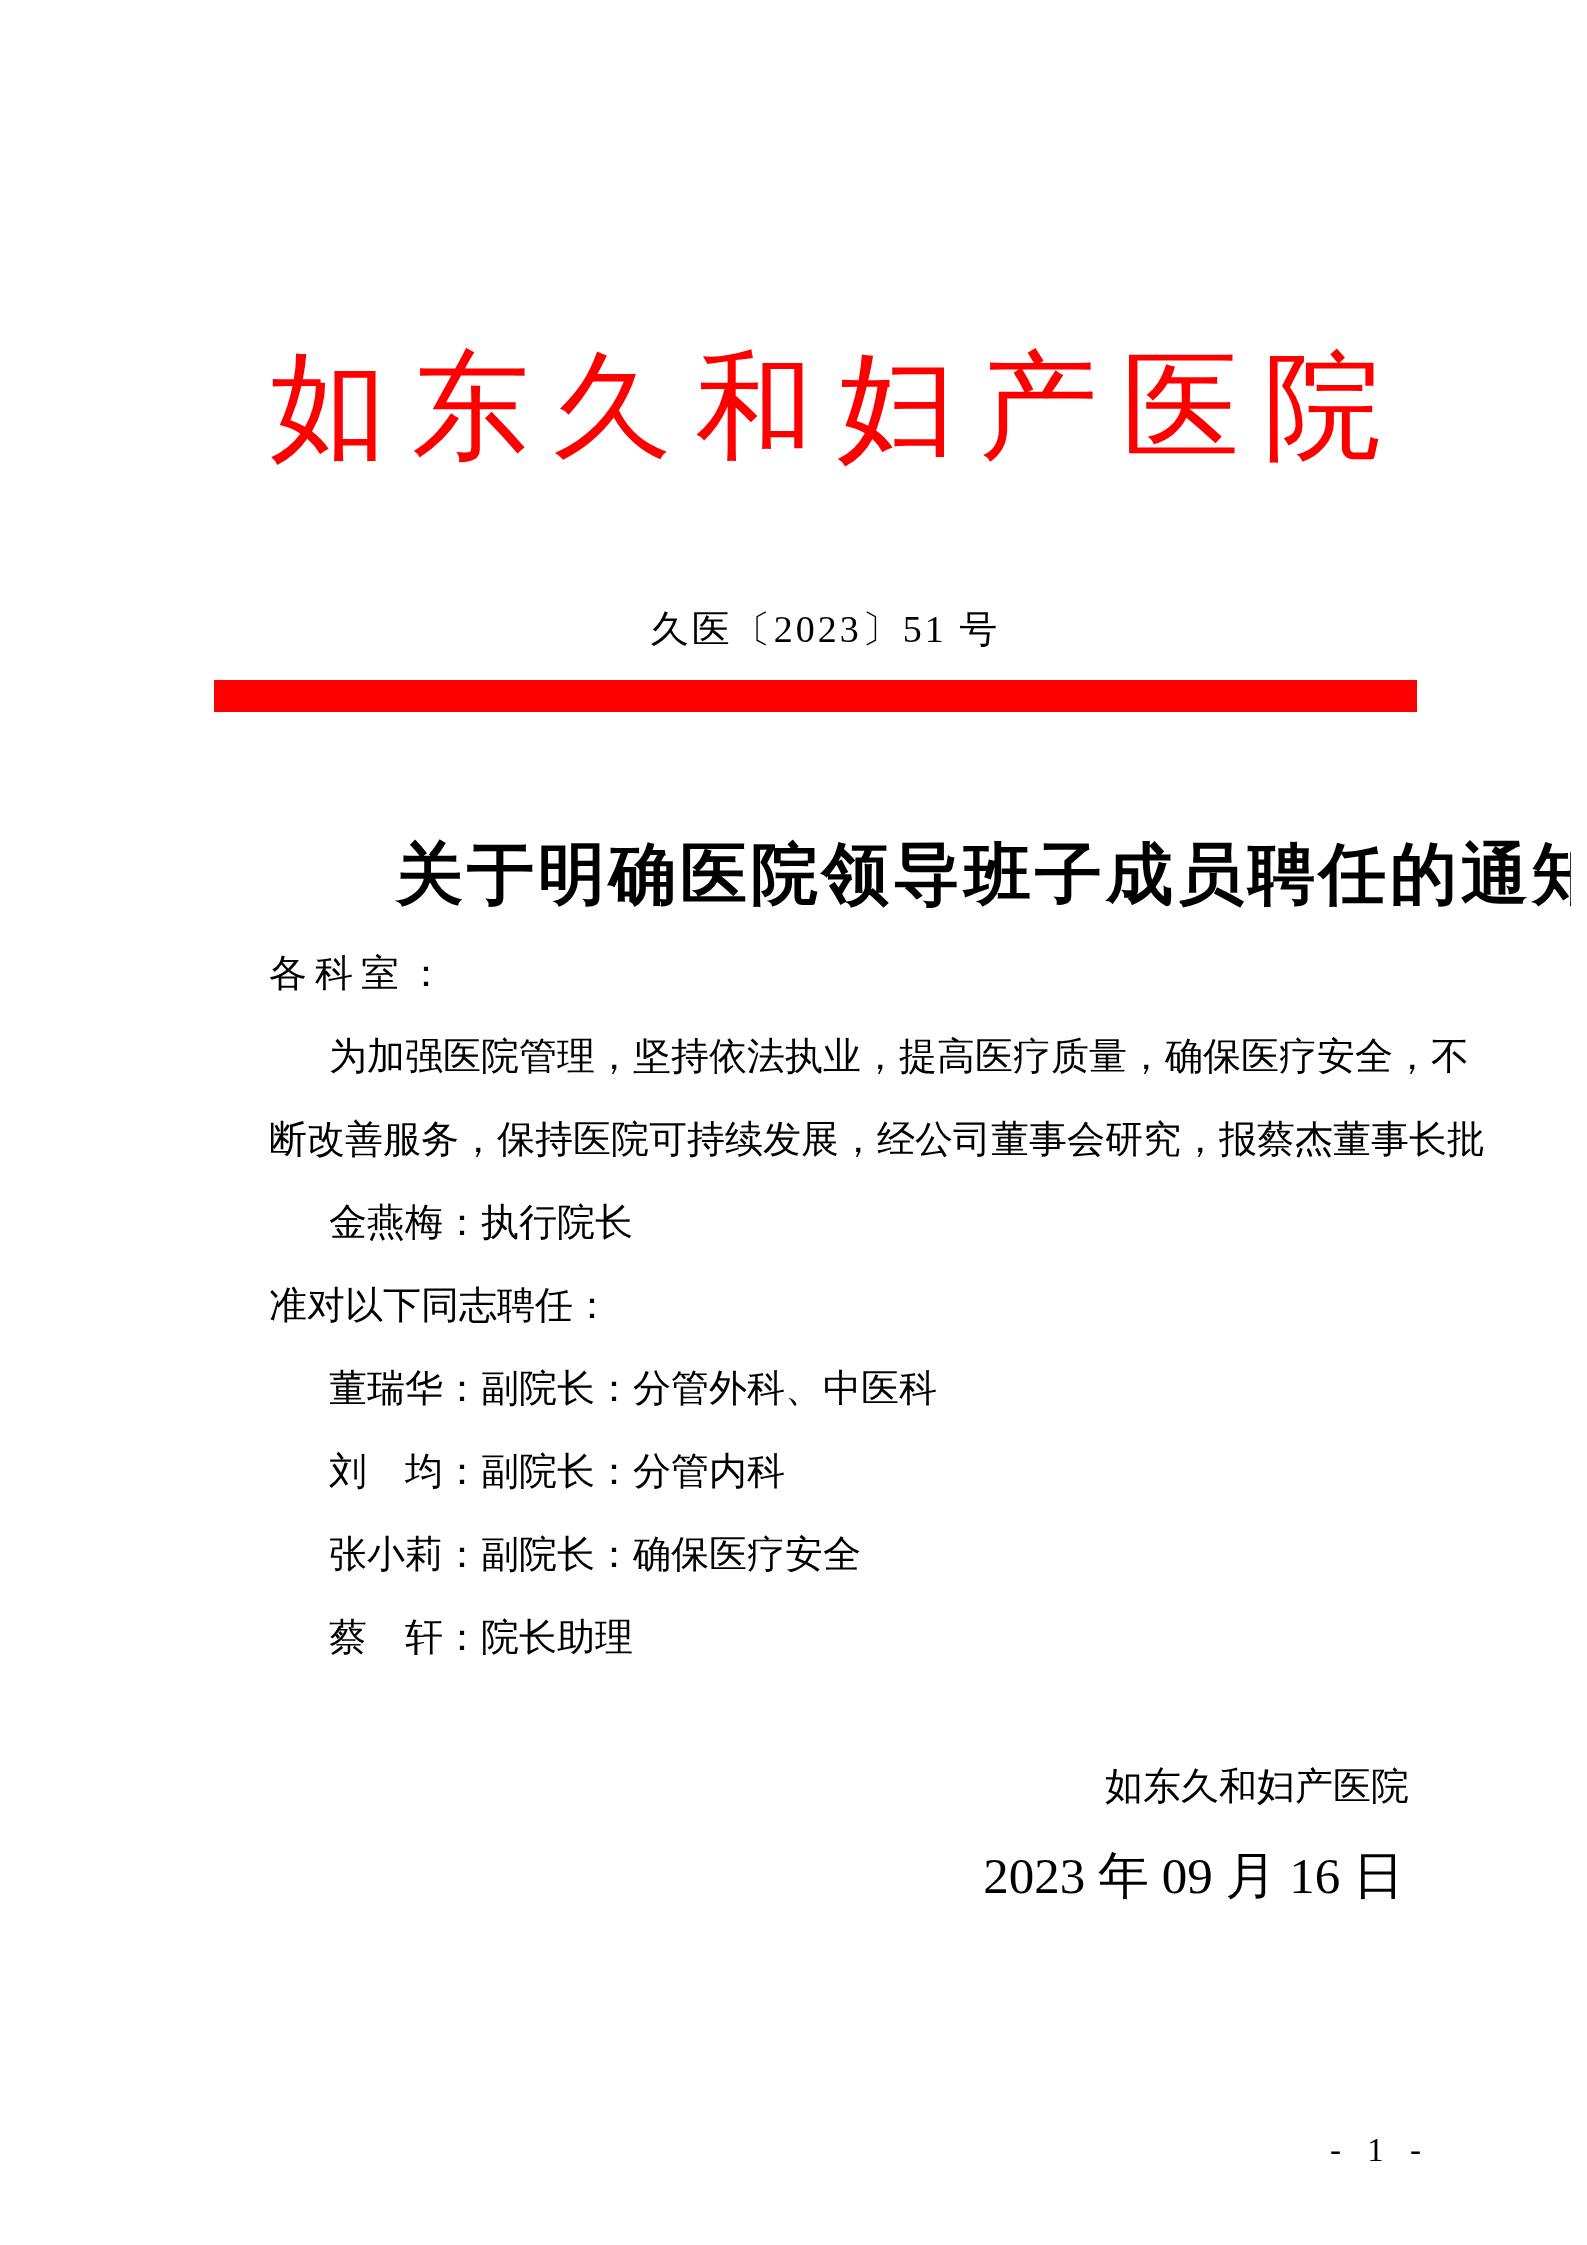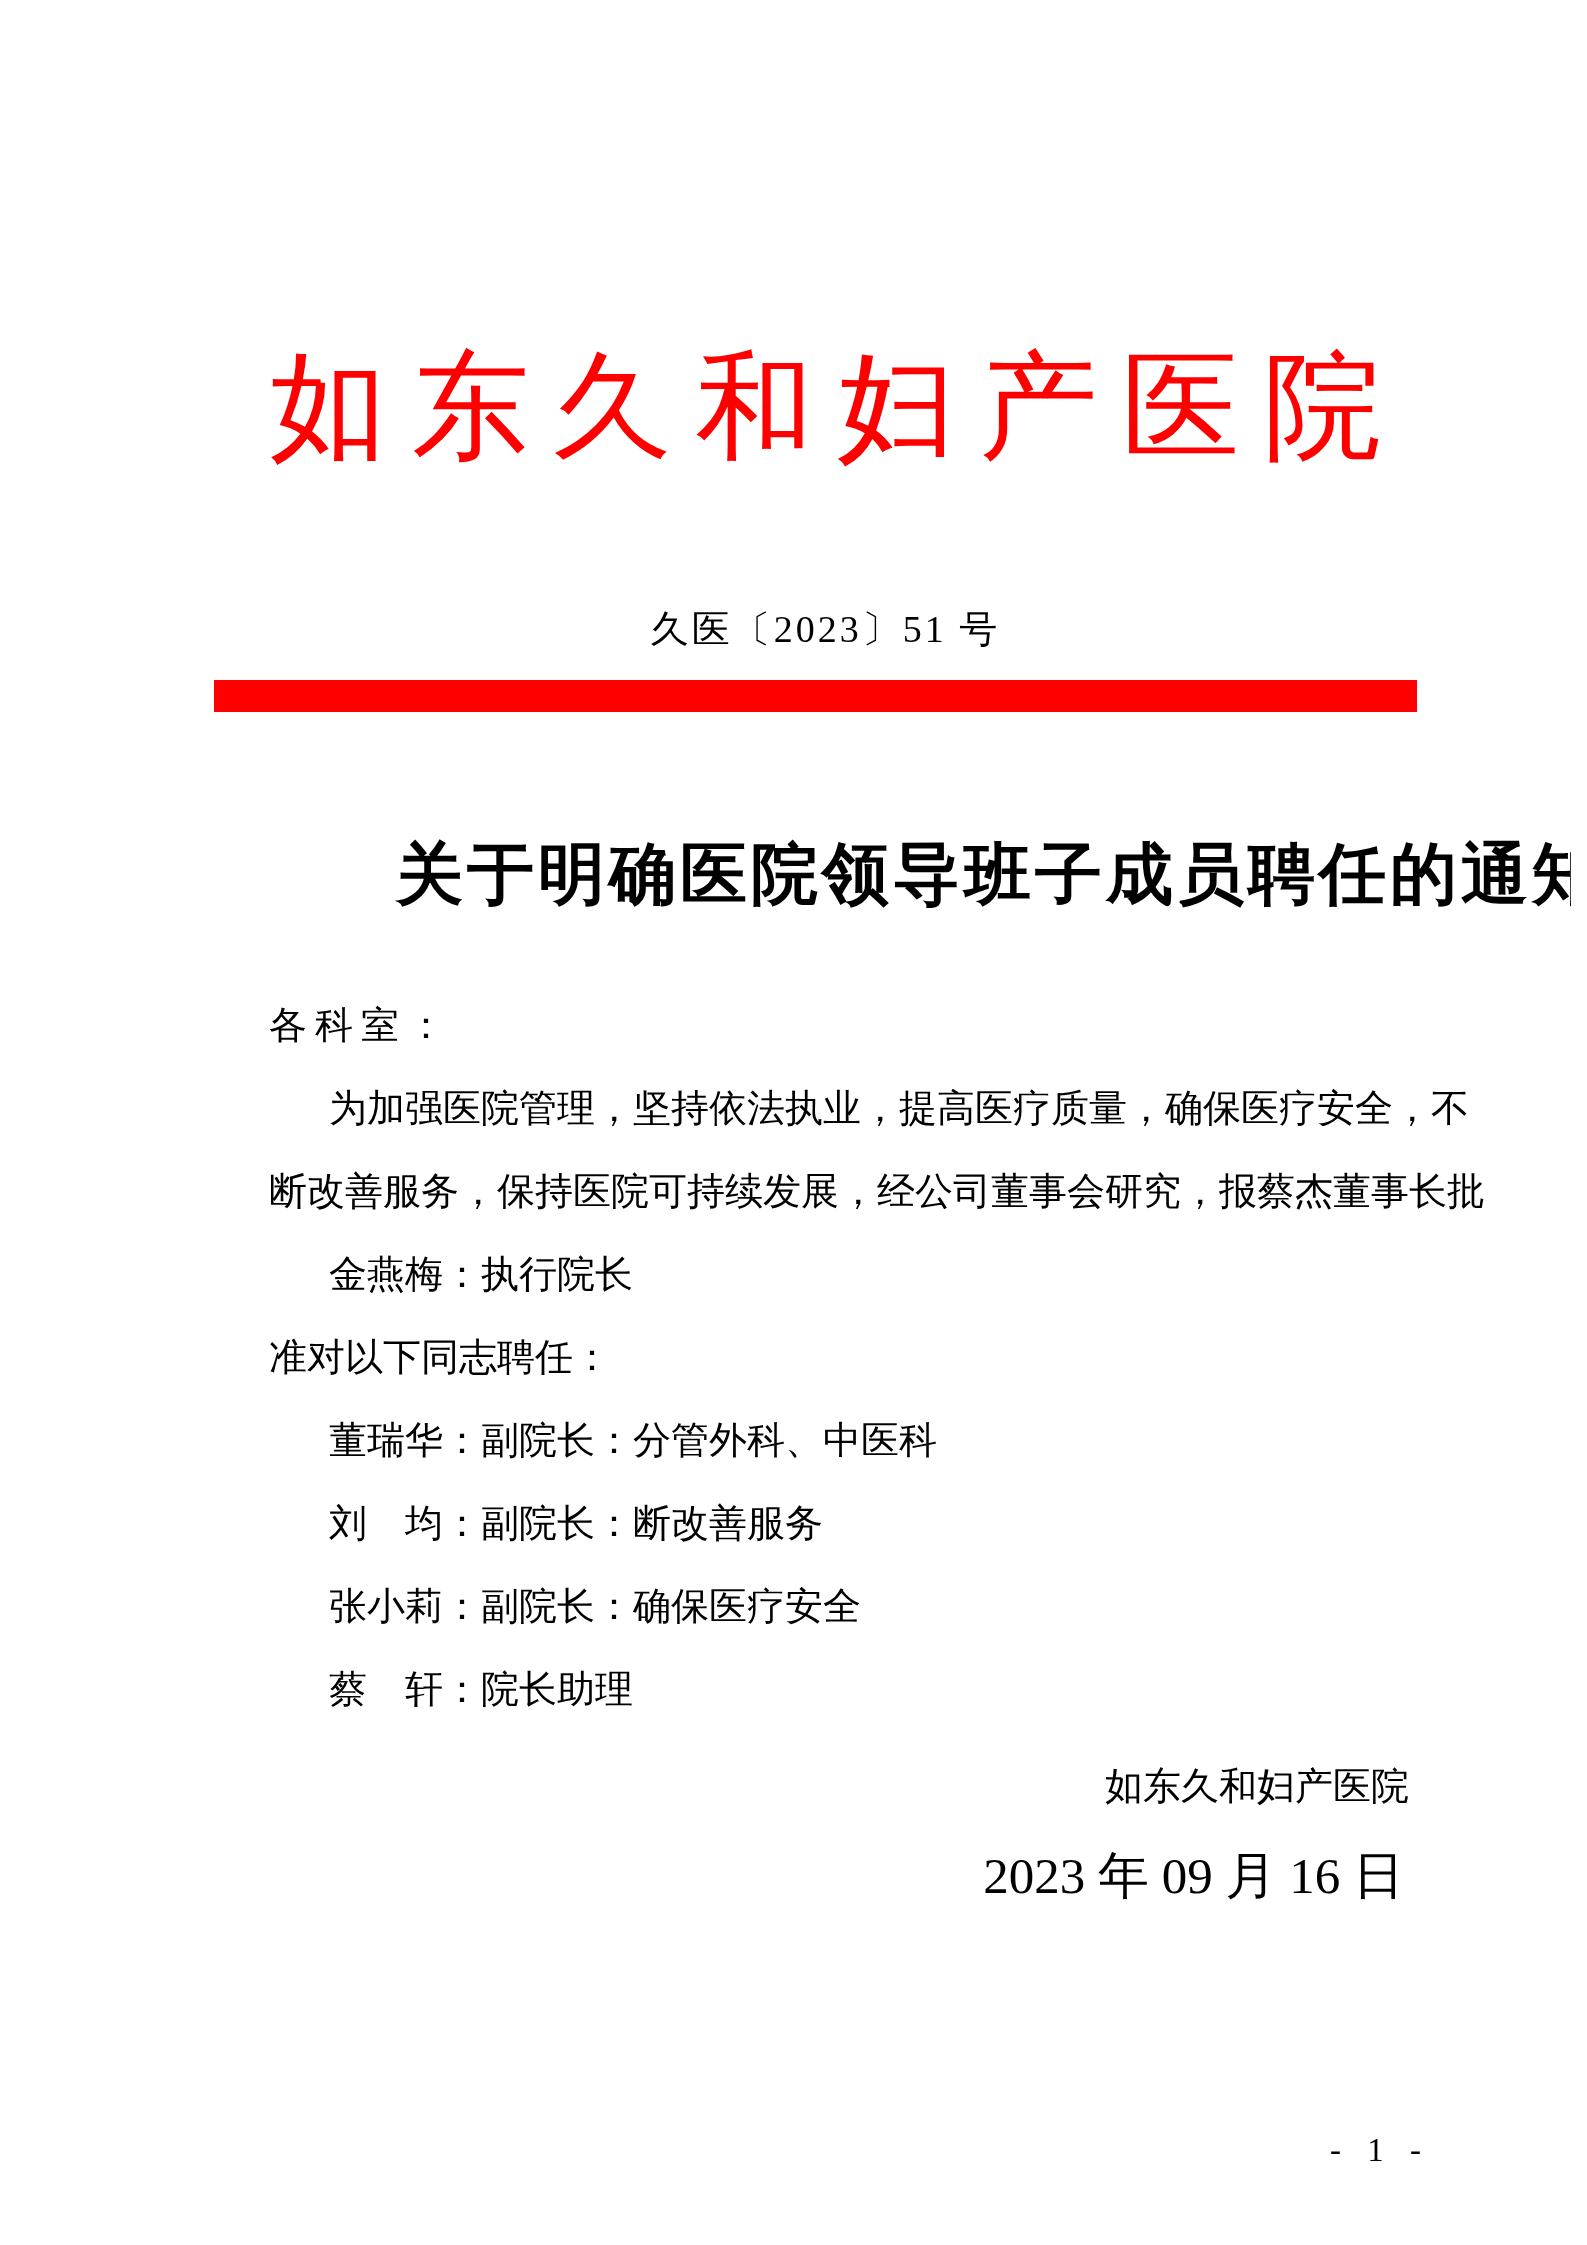--- a/index.html
+++ b/index.html
@@ -32,21 +32,21 @@
     position:absolute;left:182px;top:648px;width:1203px;height:7px;
     background:var(--red);
   }
   .notice-title{
     position:absolute;top:781px;left:0;width:100%;
     text-align:right;font-family:var(--sans);
     font-size:67px;font-weight:bold;letter-spacing:4px;
     white-space:nowrap;
   }
   .body-block{
-    position:absolute;left:205px;top:920px;width:1200px;
+    position:absolute;left:205px;top:868px;width:1200px;
     font-size:38px;font-family:var(--serif);
   }
   .body-block .line{
     height:83px;line-height:83px;white-space:pre;
   }
   .salutation{letter-spacing:8px;}
   .indent{padding-left:76px;}
   .signature-org{
     position:absolute;top:1716px;right:194px;
     font-size:38px;line-height:44px;font-family:var(--serif);white-space:pre;
@@ -74,21 +74,21 @@
 
   <div class="notice-title">关于明确医院领导班子成员聘任的通知</div>
 
   <div class="body-block">
     <div class="line salutation">各科室：</div>
     <div class="line indent">为加强医院管理，坚持依法执业，提高医疗质量，确保医疗安全，不</div>
     <div class="line">断改善服务，保持医院可持续发展，经公司董事会研究，报蔡杰董事长批</div>
     <div class="line indent">金燕梅：执行院长</div>
     <div class="line">准对以下同志聘任：</div>
     <div class="line indent">董瑞华：副院长：分管外科、中医科</div>
-    <div class="line indent">刘　均：副院长：断改善服务</div>
+    <div class="line indent">刘　均：副院长：分管内科</div>
     <div class="line indent">张小莉：副院长：确保医疗安全</div>
     <div class="line indent">蔡　轩：院长助理</div>
   </div>
 
   <div class="signature-org">如东久和妇产医院</div>
 
   <div class="signature-date">2023 年 09 月 16 日</div>
 
   <div class="page-number">- 1 -</div>
 

